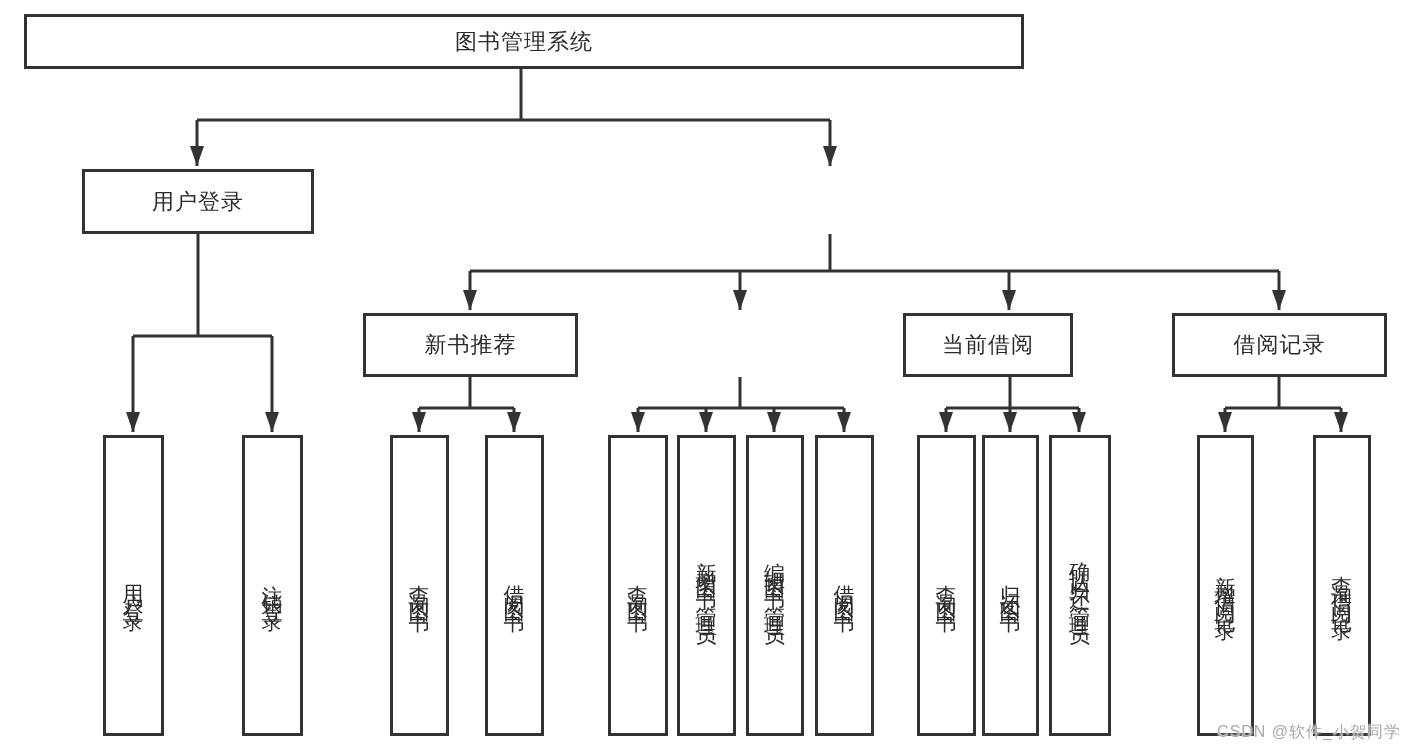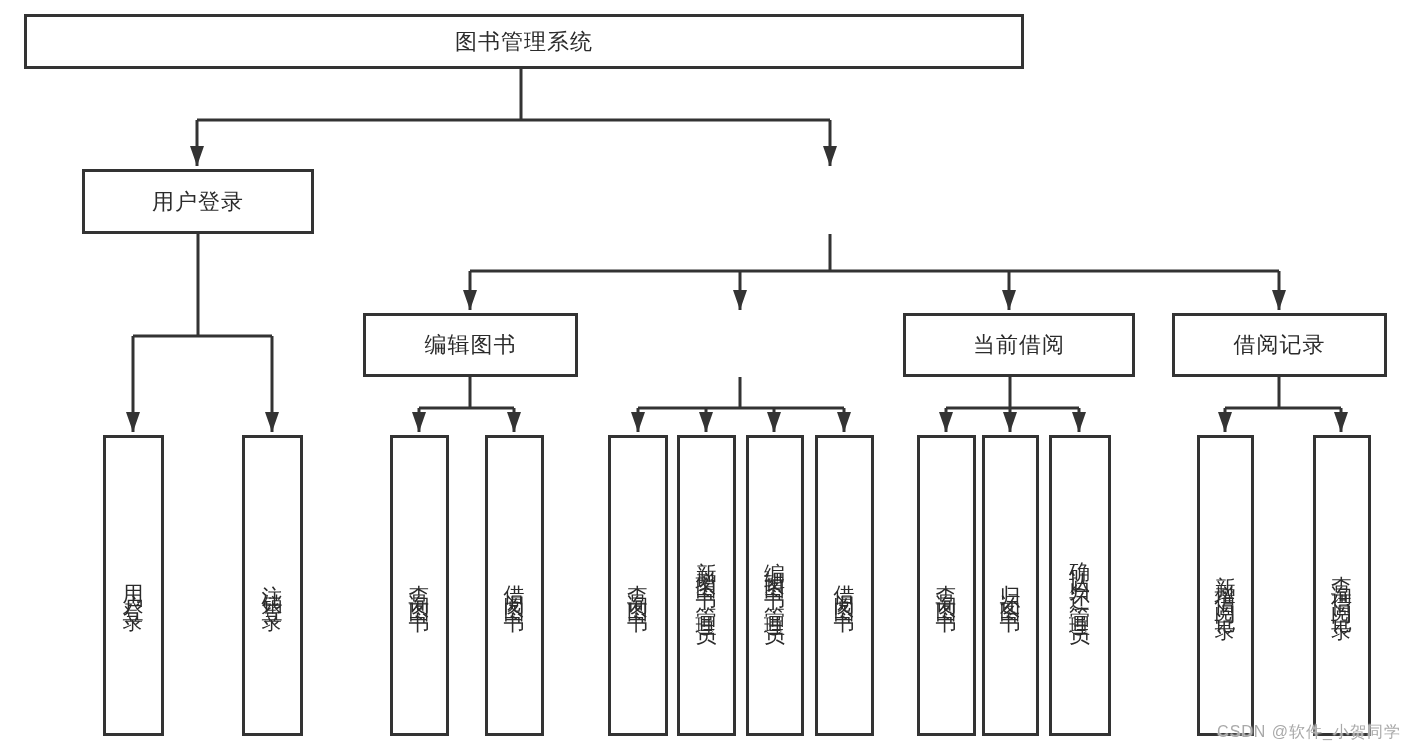--- a/index.html
+++ b/index.html
@@ -71,22 +71,22 @@
       <path d="M1279,377 L1279,408 M1225,408 L1341,408"></path>
       <line x1="1225" y1="408" x2="1225" y2="432" marker-end="url(#arr)"></line>
       <line x1="1341" y1="408" x2="1341" y2="432" marker-end="url(#arr)"></line>
     </g>
   </svg>
 
   <div class="node h" style="left:24px;top:14px;width:1000px;height:55px">图书管理系统</div>
 
   <div class="node h" style="left:82px;top:169px;width:232px;height:65px">用户登录</div>
 
-  <div class="node h" style="left:363px;top:313px;width:215px;height:64px">编辑图书</div>
-  <div class="node h" style="left:903px;top:313px;width:232px;height:64px">当前借阅</div>
+  <div class="node h" style="left:363px;top:313px;width:215px;height:64px">新书推荐</div>
+  <div class="node h" style="left:903px;top:313px;width:170px;height:64px">当前借阅</div>
   <div class="node h" style="left:1172px;top:313px;width:215px;height:64px">借阅记录</div>
 
   <div class="node v" style="left:103px;top:435px;width:61px;height:301px">用户登录</div>
   <div class="node v" style="left:242px;top:435px;width:61px;height:301px">注销登录</div>
 
   <div class="node v" style="left:390px;top:435px;width:59px;height:301px">查询图书</div>
   <div class="node v" style="left:485px;top:435px;width:59px;height:301px">借阅图书</div>
 
   <div class="node v" style="left:608px;top:435px;width:60px;height:301px">查询图书</div>
   <div class="node v" style="left:677px;top:435px;width:59px;height:301px">新增图书（管理员）</div>

